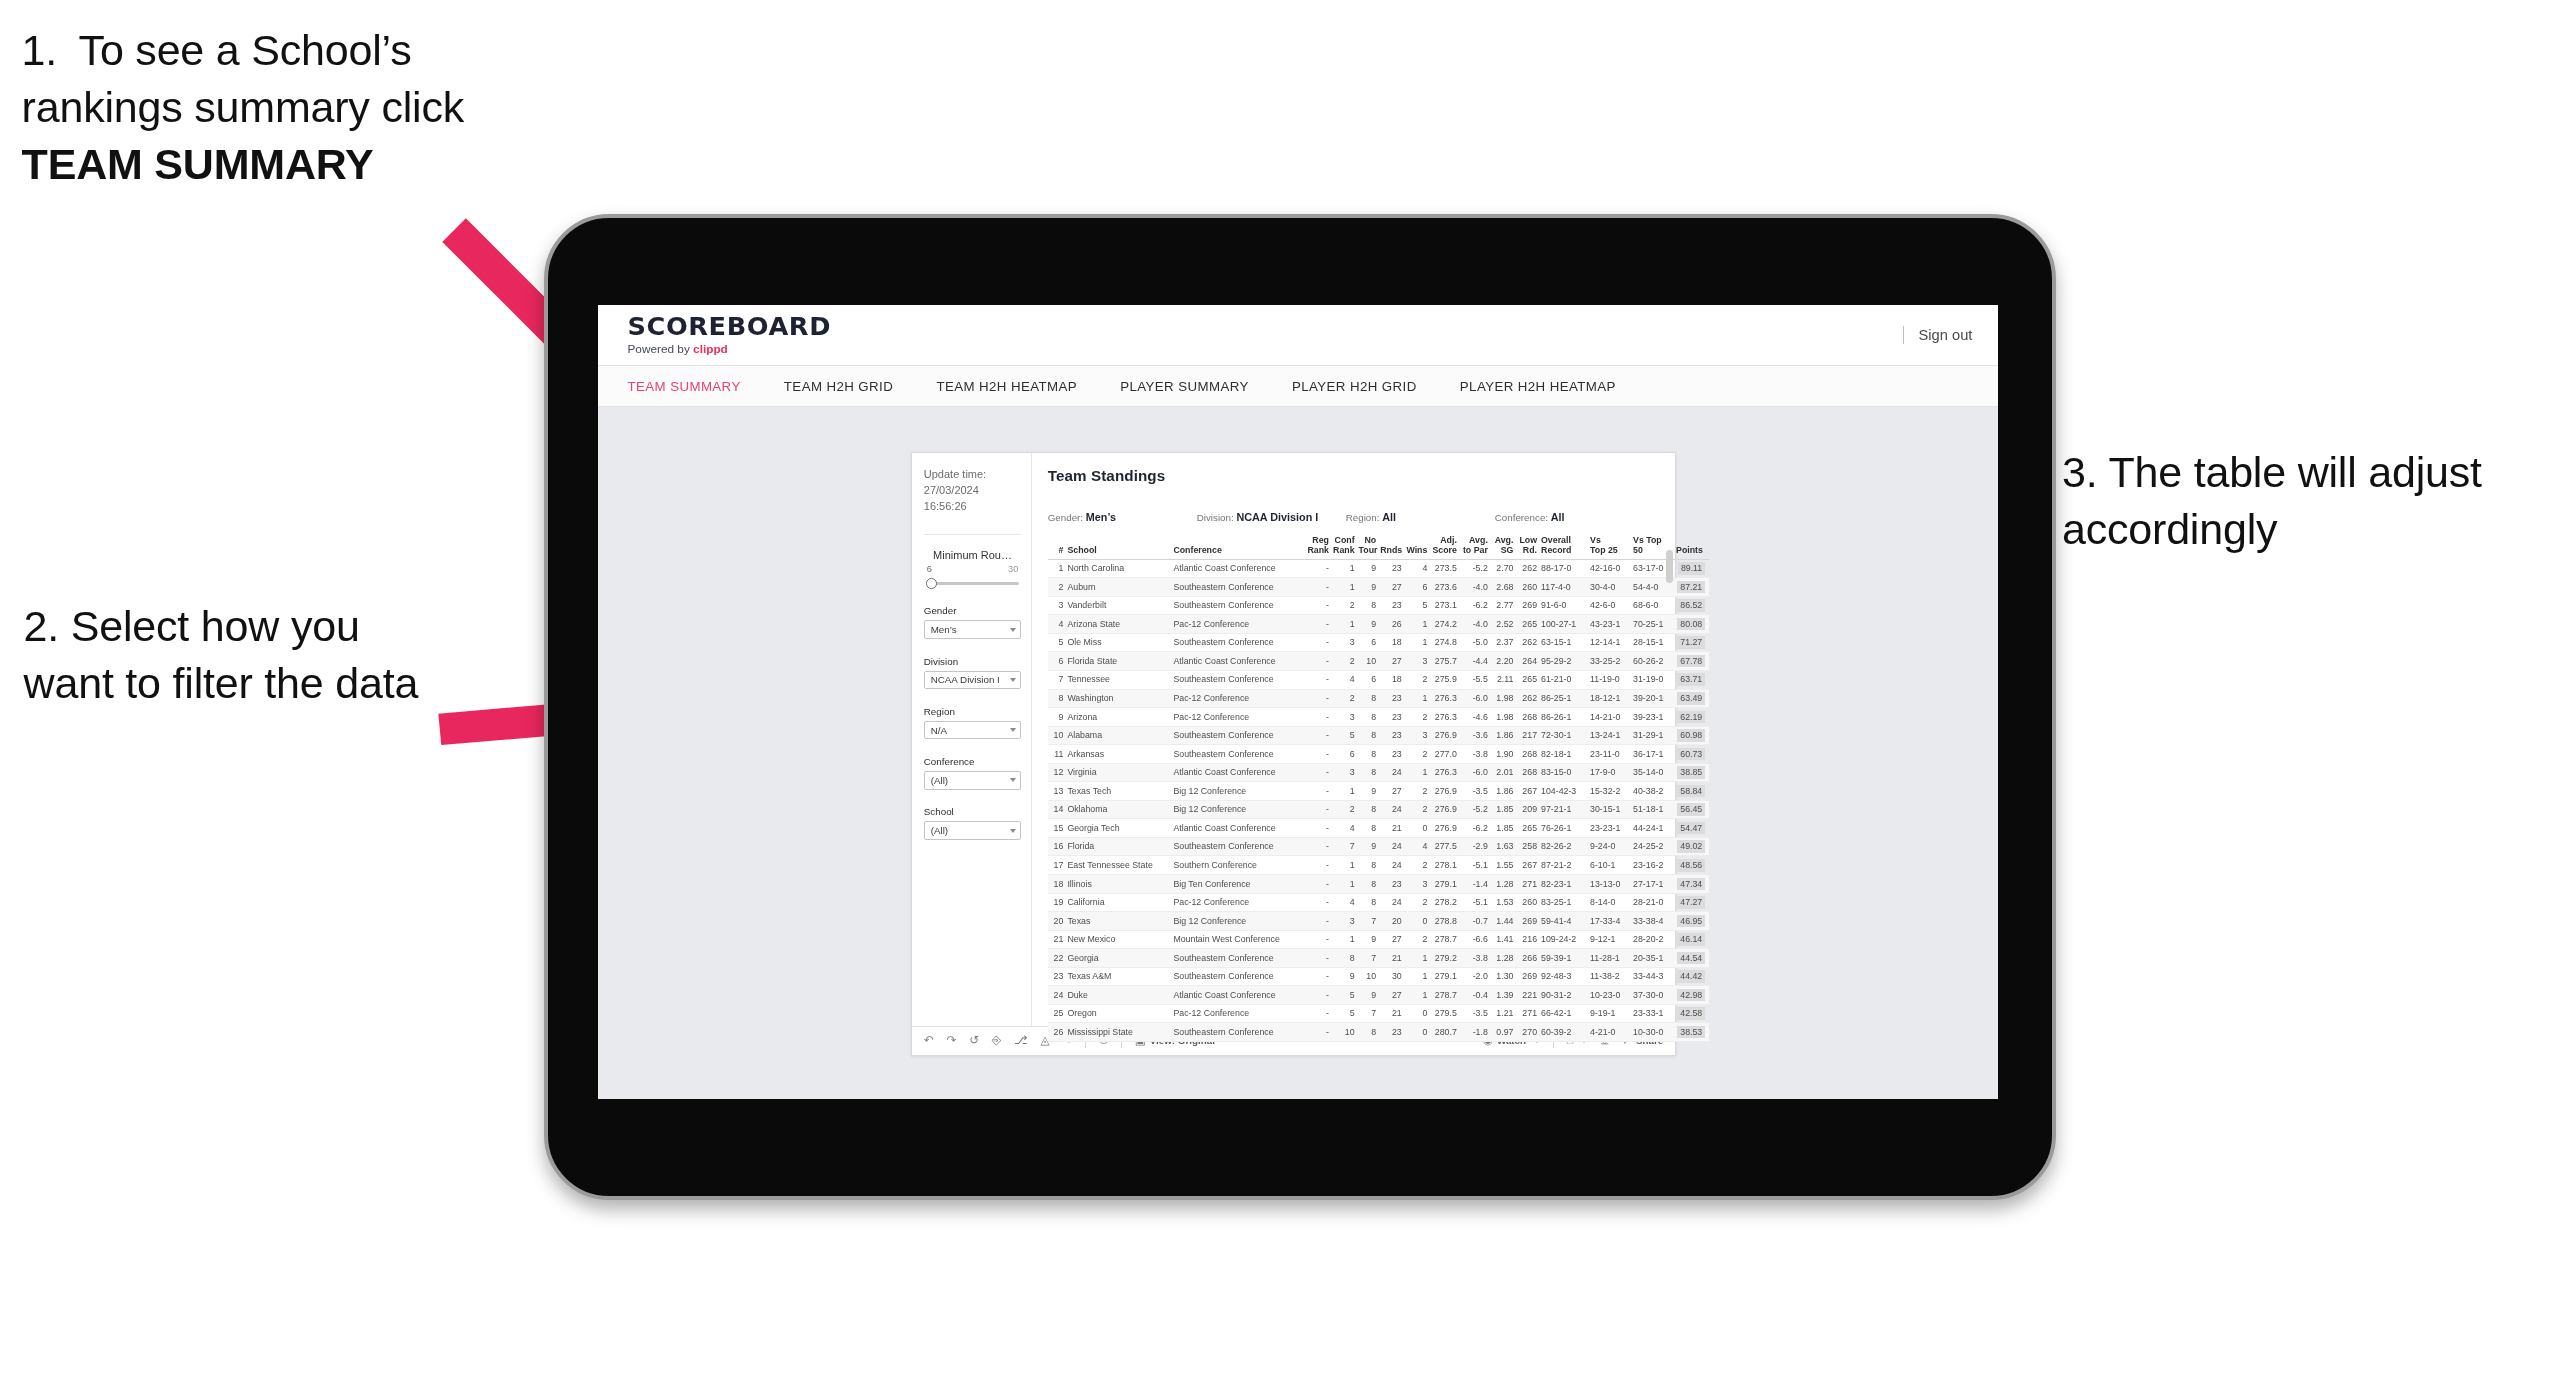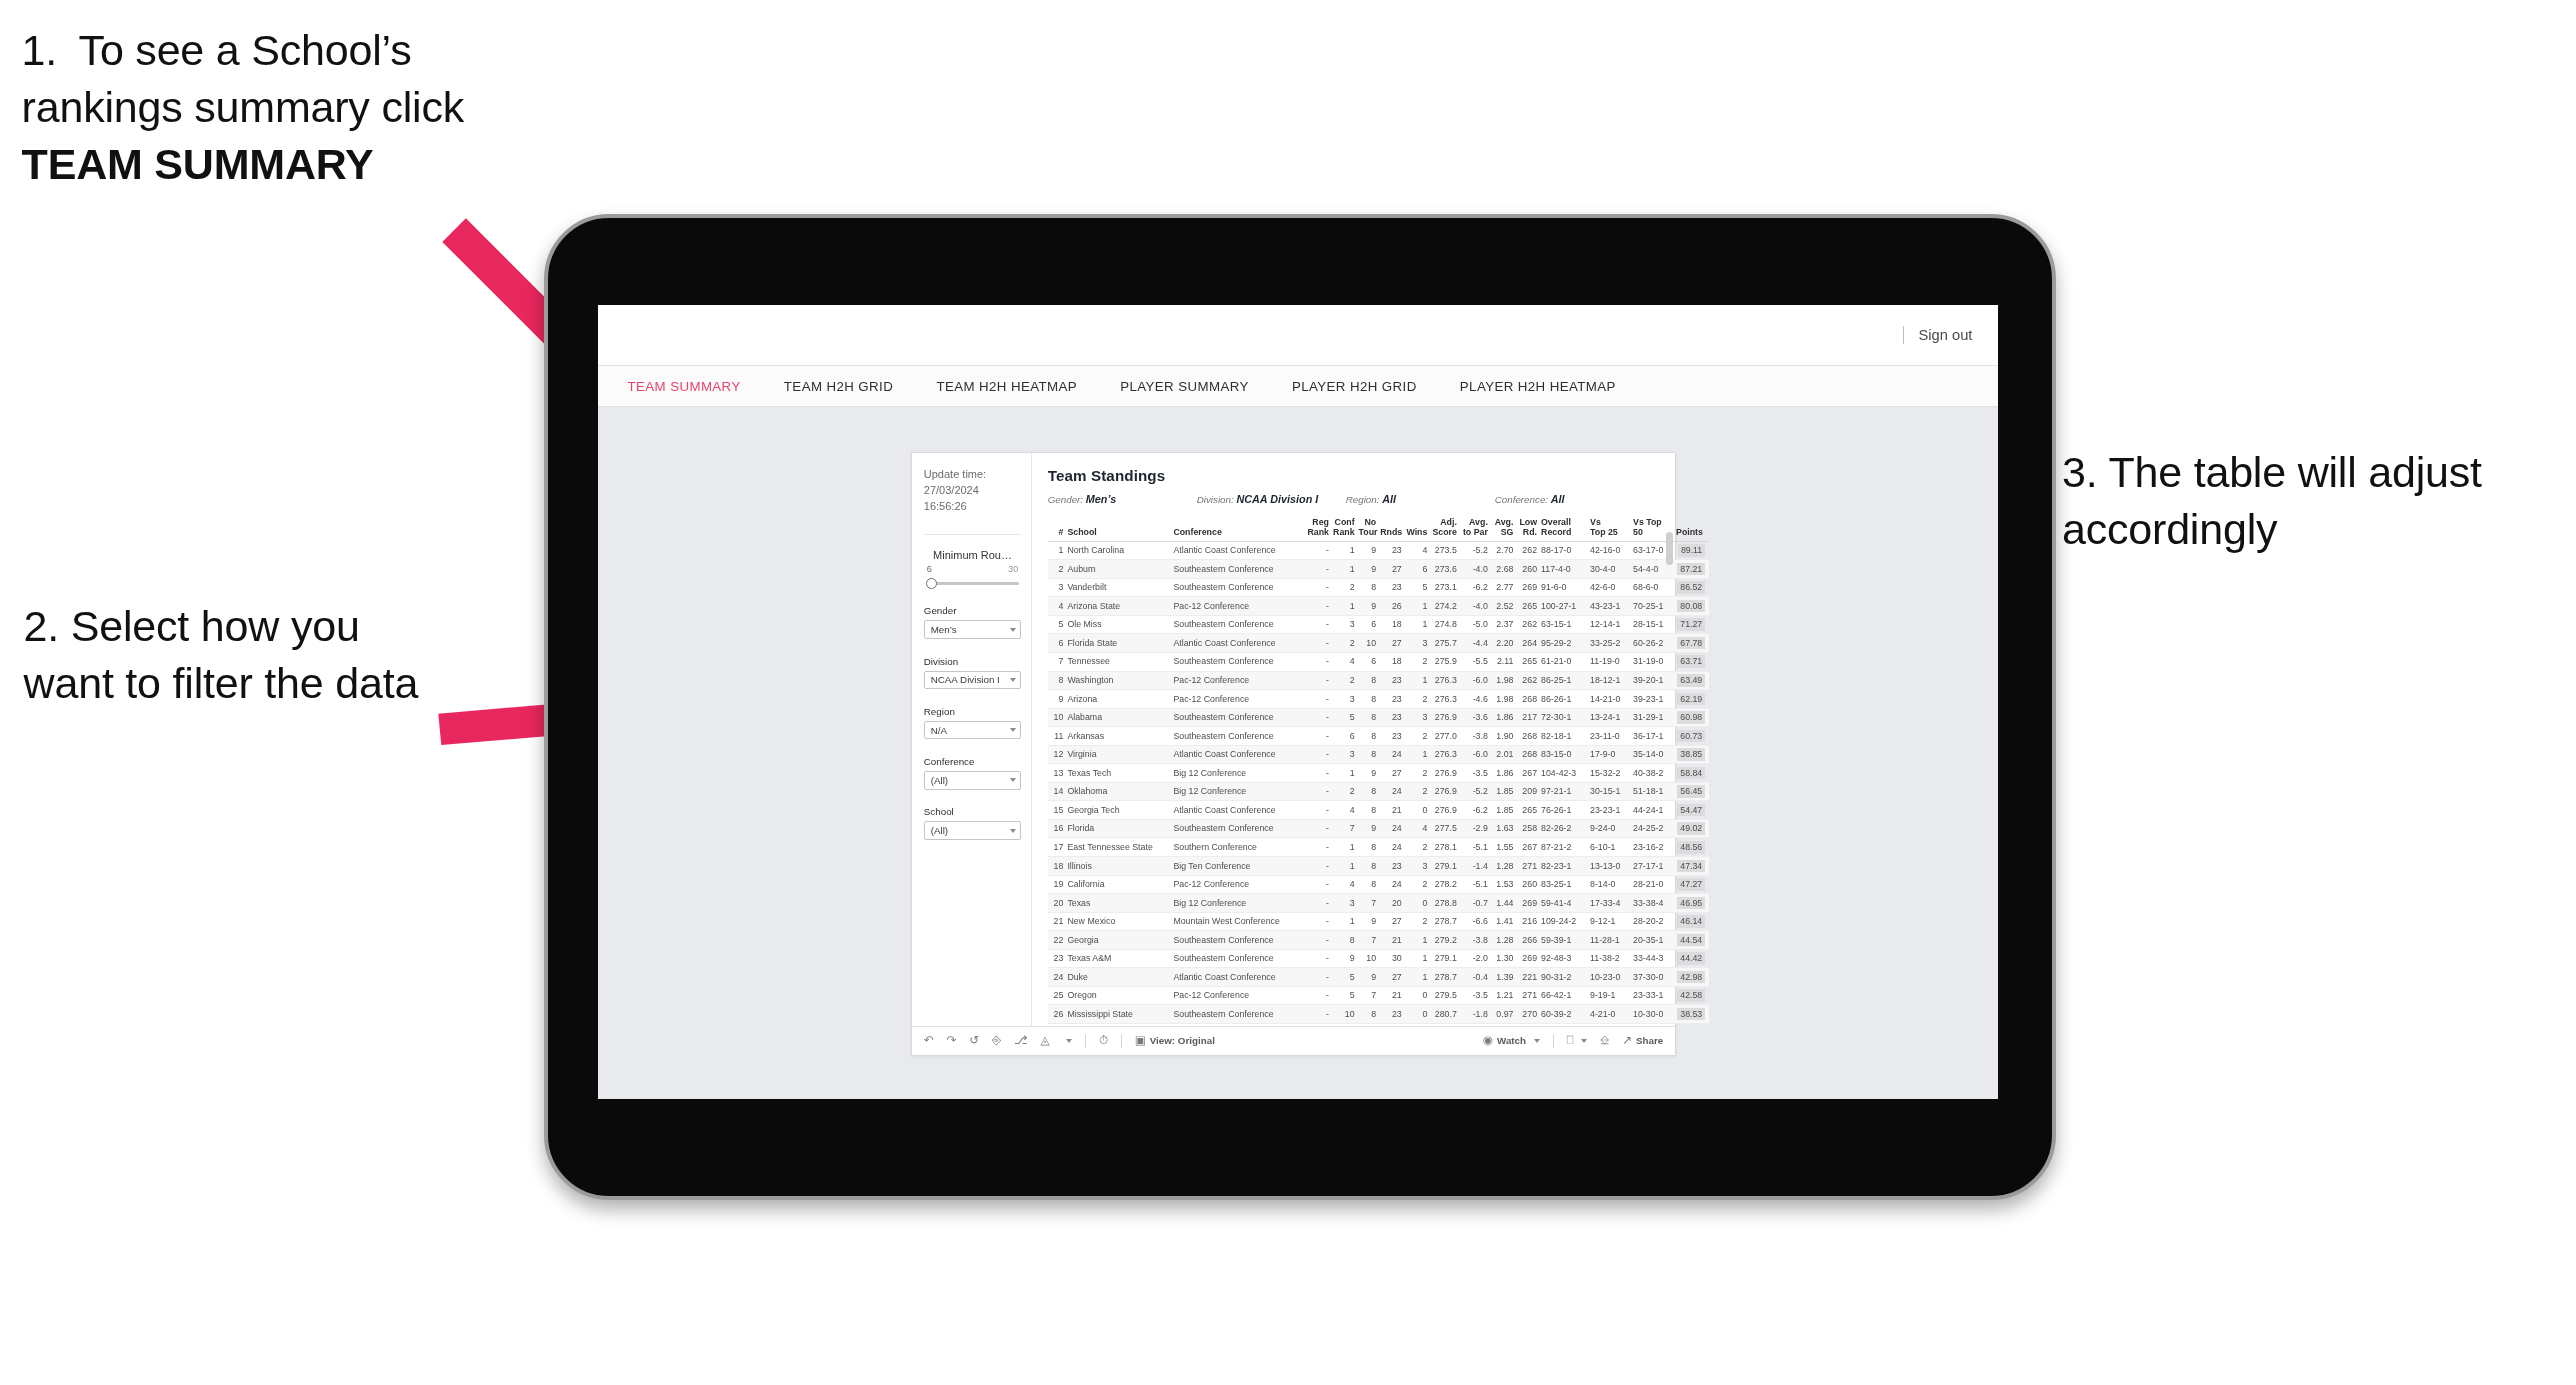--- a/index.html
+++ b/index.html
@@ -79,21 +79,21 @@
                         border:1.5px solid #6f6f6f; border-radius:50%; background:#fff; }
   .f-select { height:18.7px; border:1px solid #c4c4c4; background:#fff; border-radius:2px;
               display:flex; align-items:center; padding:0 3.9px 0 5.9px; font-size:9.8px; color:#3a3a3a; }
   .f-select .val { flex:1; overflow:hidden; white-space:nowrap; }
   .caret { width:0; height:0; border-left:3.4px solid transparent; border-right:3.4px solid transparent;
            border-top:4.4px solid #8a8a8a; margin-left:3.9px; }
 
   
   #tablecol { flex:1; min-width:0; padding:13.8px 0 0 15.7px; display:flex; flex-direction:column; }
   .viz-title { font-size:15.2px; font-weight:700; color:#1f2430; letter-spacing:0.1px; }
-  .viz-meta { display:flex; margin-top:9px; font-size:9.8px; color:#767676;font-style:italic; }
+  .viz-meta { display:flex; margin-top:27px; font-size:9.8px; color:#767676; }
   .viz-meta .m { width:149px; }
   .viz-meta .m b { color:#1f2430; font-size:10.8px; font-weight:700; }
   .tbl-scroll { margin-top:11.8px; flex:1; min-height:0; position:relative; padding-right:13.8px; }
   table { border-collapse:collapse; width:100%; font-size:8.8px; color:#4d4d4d; table-layout:fixed; }
   thead th { font-size:8.8px; color:#2f2f2f; font-weight:700; text-align:left;
              vertical-align:bottom; padding:0 2px 3.9px 2px; line-height:1.15;
              border-bottom:1px solid #d5d5d5; }
   tbody td { padding:2.5px 2px; border-bottom:1px solid #ededed; white-space:nowrap;
              overflow:hidden; line-height:1.2; }
   tbody tr:nth-child(even) { background:#f7f7f7; }
@@ -141,20 +141,24 @@
       <path d="M1753 718 L1821 706 L1790 667 Z"></path>
     </g>
   </g>
 </svg>
 
 <div id="tablet">
   <div id="tablet-shell"></div>
   <div id="tablet-screen">
 
     <div id="app-topbar">
+      <div class="brand">
+        <div class="brand-word">SCOREBOARD</div>
+        <div class="brand-sub"><span>Powered by </span><span class="clippd">clippd</span></div>
+      </div>
       <div class="topbar-right">
         <span class="divider-v"></span>
         <span>Sign out</span>
       </div>
     </div>
 
     <div id="app-subbar">
       <div class="subtab active">TEAM SUMMARY</div>
       <div class="subtab">TEAM H2H GRID</div>
       <div class="subtab">TEAM H2H HEATMAP</div>

